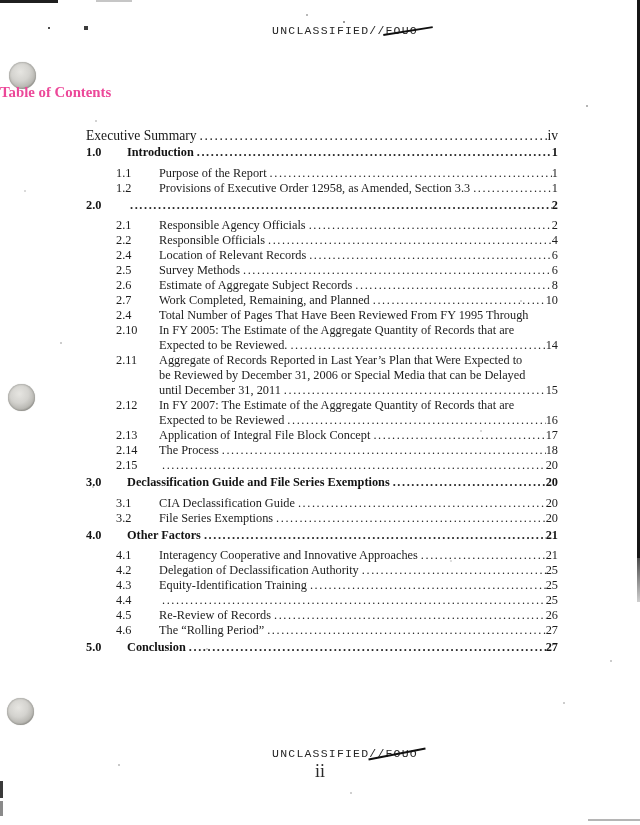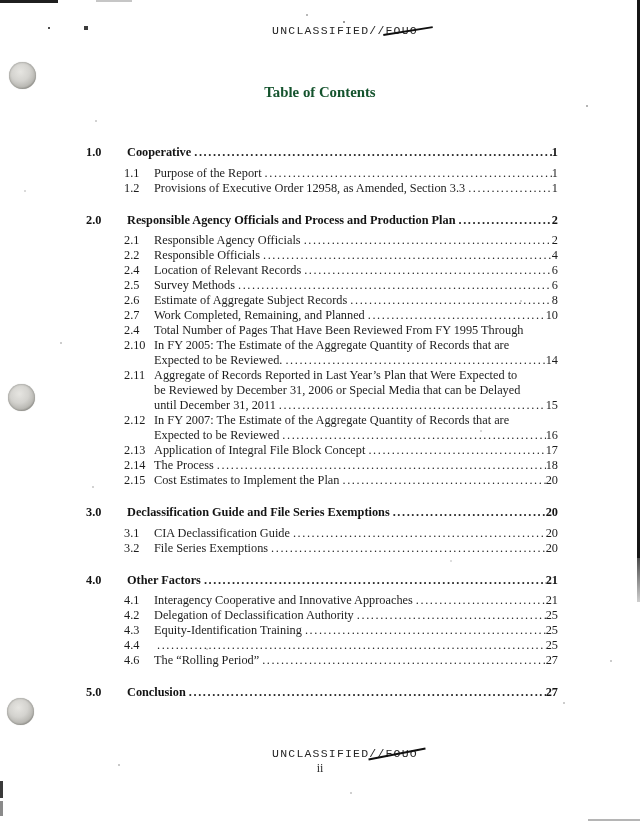--- a/index.html
+++ b/index.html
@@ -47,34 +47,34 @@
   .banner-top{top:24px;}
   .banner-bottom{top:747px;}
   .struck{position:relative;display:inline-block;}
   .struck::after{
     content:"";position:absolute;left:-3px;right:-15px;top:46%;
     border-top:2.4px solid #101010;transform:rotate(-9deg);
   }
   .banner-bottom .struck::after{left:-18px;right:-8px;transform:rotate(-11deg);}
   .folio{
     position:absolute;left:0;top:761px;width:100%;text-align:center;
-    font-size:12px;color:#2a2a2a;
+    font-size:18px;color:#2a2a2a;
   }
   
   .doc-title{
-    position:absolute;left:0;top:84px;width:100%;text-align:center;
-    font-size:14.8px;font-weight:bold;color:#14532d;
+    position:absolute;left:0;top:84px;width:100%;
+    font-size:14.8px;font-weight:bold;color:#ec4899;
   }
   
   .toc{position:absolute;left:86px;top:128px;width:472px;font-size:12.3px;line-height:15px;}
   .row{display:flex;}
   .row .num{flex:0 0 auto;}
-  .row.l1{font-weight:bold;margin-top:17px;margin-bottom:5.5px;color:#141414;}
+  .row.l1{font-weight:bold;margin-top:2px;margin-bottom:5.5px;color:#141414;}
   .row.l1 .num{width:41px;}
-  .row.l2{margin-left:38px;}
+  .row.l2{margin-left:30px;gap:13px;}
   .row.l2 .num{width:30px;}
   .entry{flex:1 1 auto;min-width:0;}
   .cont{white-space:nowrap;}
   .leader{display:flex;align-items:baseline;min-width:0;}
   .leader .txt{white-space:nowrap;}
   .dots{
     flex:1 1 auto;min-width:0;overflow:hidden;white-space:nowrap;
     letter-spacing:1.6px;padding:0 1px 0 3px;color:#262626;
   }
   .dots::after{content:"................................................................................................................................................................";}
@@ -96,26 +96,35 @@
   <div class="punch punch-1"></div>
   <div class="punch punch-2"></div>
   <div class="punch punch-3"></div>
   <div class="noise"></div>
 
   <div class="banner banner-top"><span>UNCLASSIFIED//</span><span class="struck">FOUO</span></div>
 
   <div class="doc-title">Table of Contents</div>
 
   <div class="toc">
+    <div class="row front-row">
+      <span class="entry">
+        <span class="leader">
+          <span class="txt">Executive Summary</span>
+          <span class="dots"></span>
+          <span class="pg">iv</span>
+        </span>
+      </span>
+    </div>
     <div>
         <div class="row l1">
     <span class="num">1.0</span>
     <span class="entry">
             <div class="leader">
-              <span class="txt">Cooperative</span>
+              <span class="txt">Introduction</span>
               <span class="dots"></span>
               <span class="pg">1</span>
             </div>
           </span>
   </div>
         <div class="row l2">
     <span class="num">1.1</span>
     <span class="entry">
             <div class="leader">
               <span class="txt">Purpose of the Report</span>
@@ -131,21 +140,20 @@
               <span class="txt">Provisions of Executive Order 12958, as Amended, Section 3.3</span>
               <span class="dots"></span>
               <span class="pg">1</span>
             </div>
           </span>
   </div>
         <div class="row l1">
     <span class="num">2.0</span>
     <span class="entry">
             <div class="leader">
-              <span class="txt">Responsible Agency Officials and Process and Production Plan</span>
               <span class="dots"></span>
               <span class="pg">2</span>
             </div>
           </span>
   </div>
         <div class="row l2">
     <span class="num">2.1</span>
     <span class="entry">
             <div class="leader">
               <span class="txt">Responsible Agency Officials</span>
@@ -261,21 +269,20 @@
               <span class="txt">The Process</span>
               <span class="dots"></span>
               <span class="pg">18</span>
             </div>
           </span>
   </div>
         <div class="row l2">
     <span class="num">2.15</span>
     <span class="entry">
             <div class="leader">
-              <span class="txt">Cost Estimates to Implement the Plan</span>
               <span class="dots"></span>
               <span class="pg">20</span>
             </div>
           </span>
   </div>
         <div class="row l1">
     <span class="num">3.0</span>
     <span class="entry">
             <div class="leader">
               <span class="txt">Declassification Guide and File Series Exemptions</span>
@@ -347,20 +354,30 @@
         <div class="row l2">
     <span class="num">4.4</span>
     <span class="entry">
             <div class="leader">
               <span class="dots"></span>
               <span class="pg">25</span>
             </div>
           </span>
   </div>
         <div class="row l2">
+    <span class="num">4.5</span>
+    <span class="entry">
+            <div class="leader">
+              <span class="txt">Re-Review of Records</span>
+              <span class="dots"></span>
+              <span class="pg">26</span>
+            </div>
+          </span>
+  </div>
+        <div class="row l2">
     <span class="num">4.6</span>
     <span class="entry">
             <div class="leader">
               <span class="txt">The “Rolling Period” </span>
               <span class="dots"></span>
               <span class="pg">27</span>
             </div>
           </span>
   </div>
         <div class="row l1">

